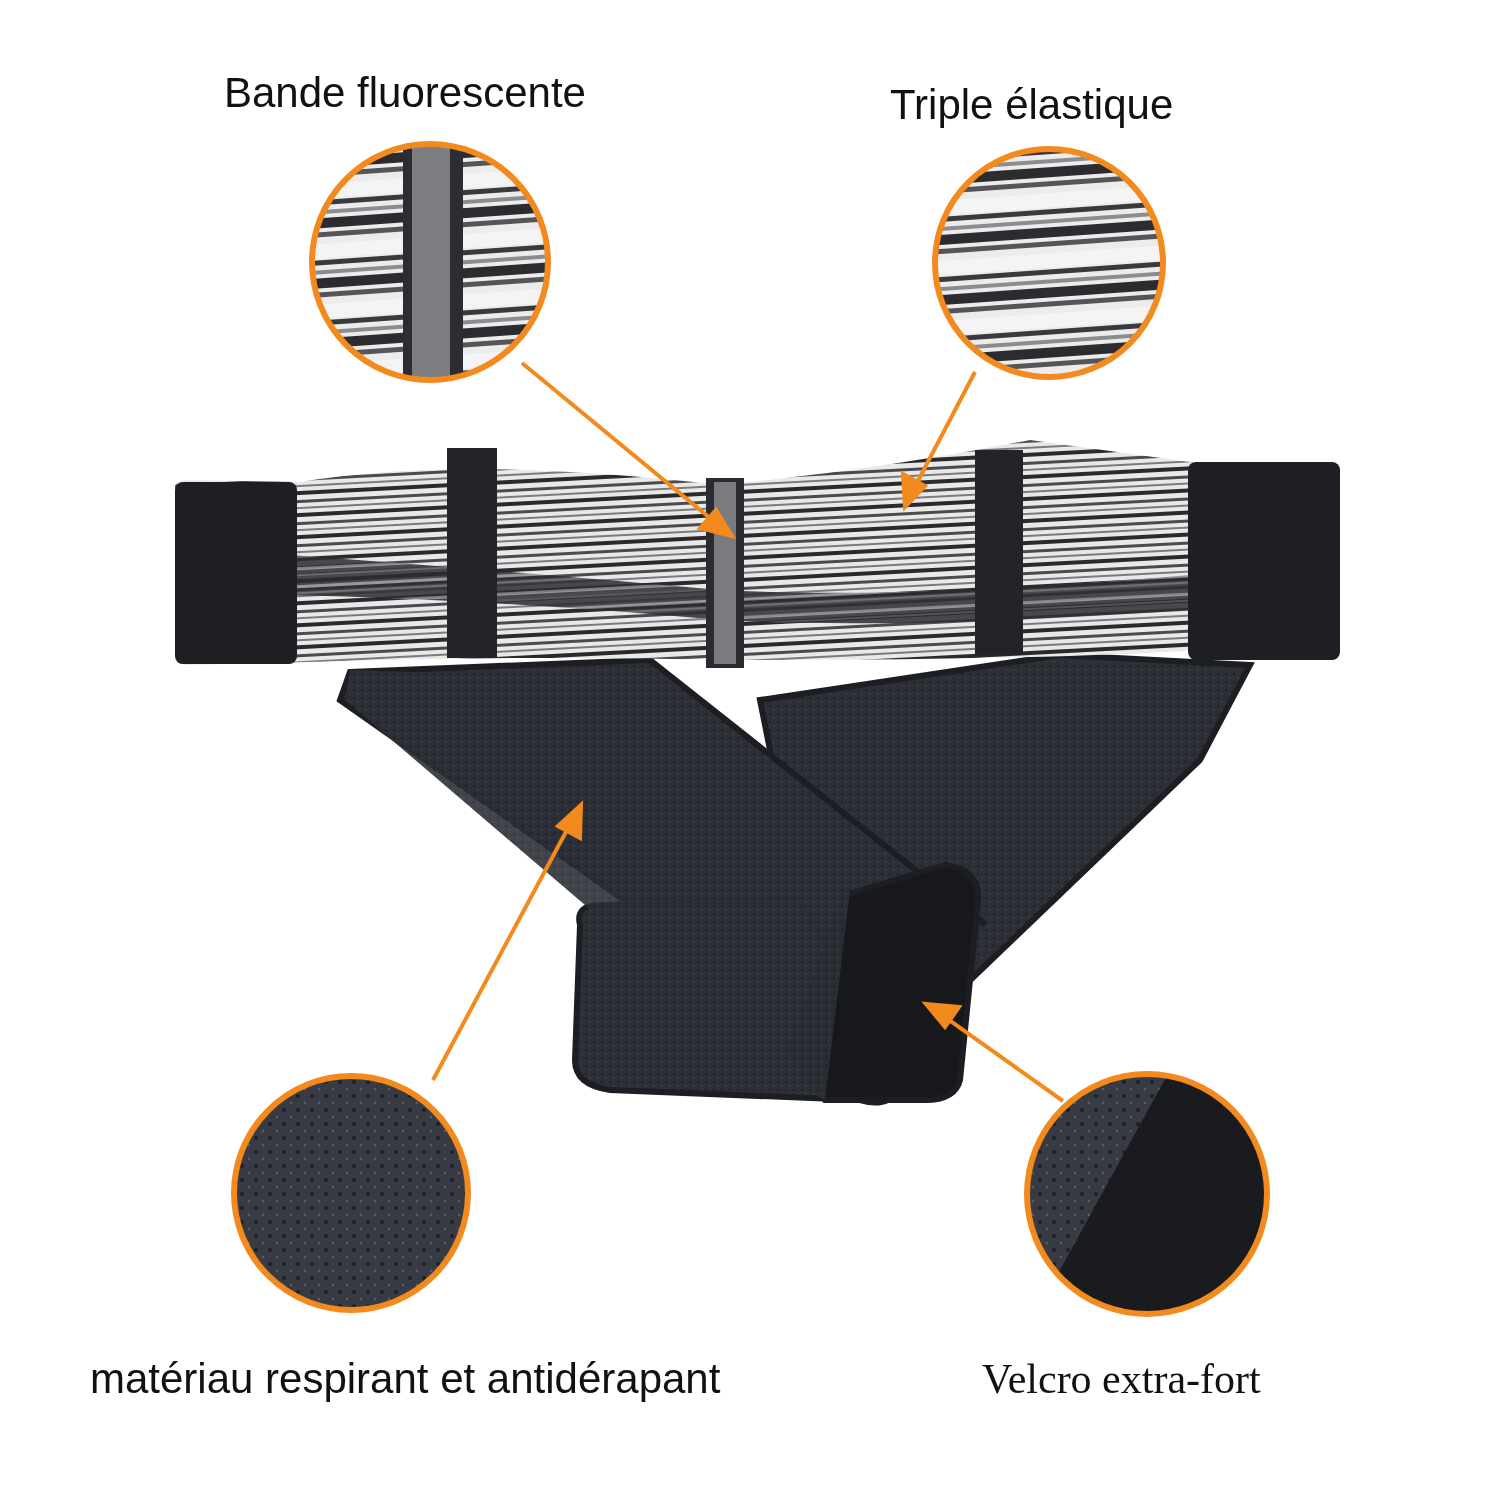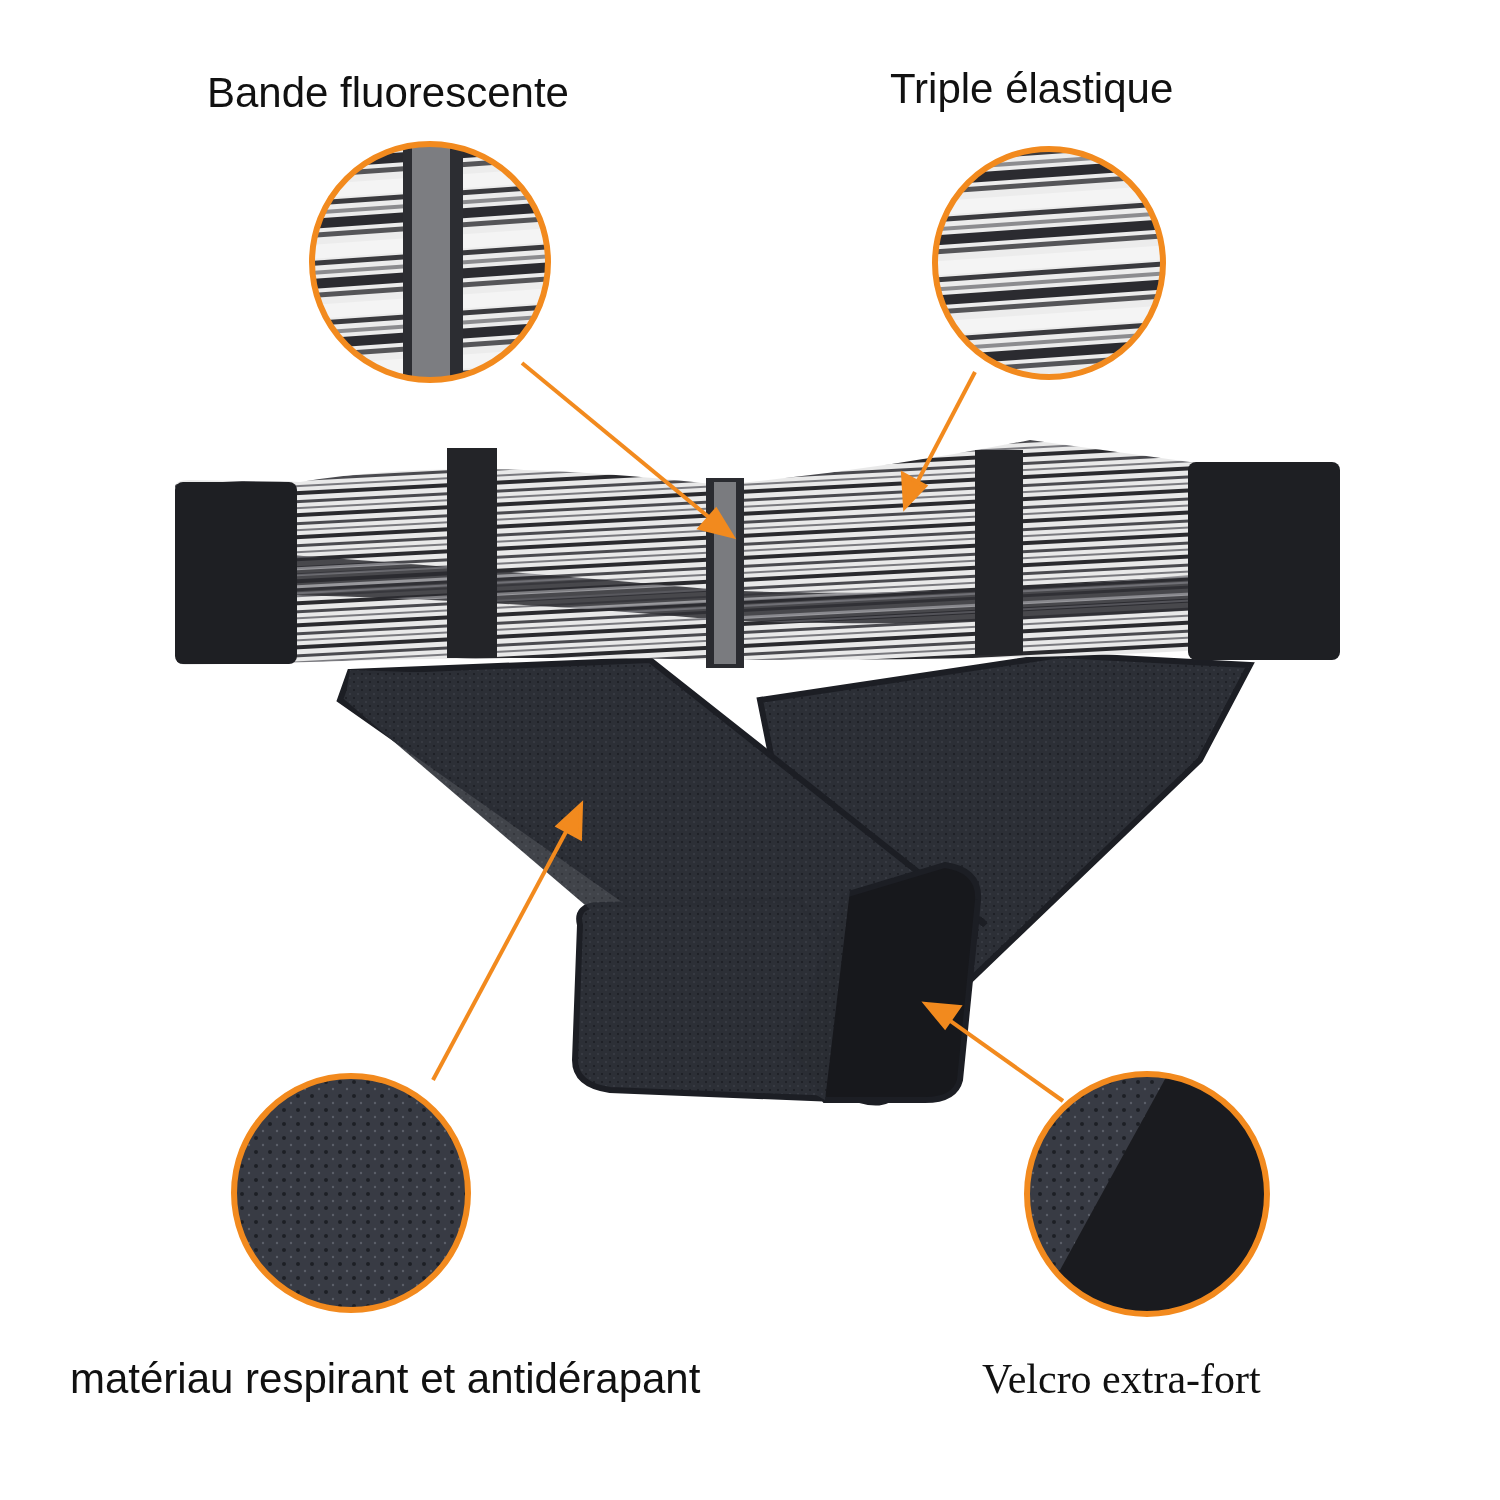--- a/index.html
+++ b/index.html
@@ -1,20 +1,20 @@
 <!DOCTYPE html>
 <html><head>
 <meta charset="utf-8">
 <style>
   html, body { margin: 0; padding: 0; background: #ffffff; }
   body { width: 1500px; height: 1500px; position: relative; overflow: hidden; font-family: "Liberation Sans", sans-serif; }
   .label { position: absolute; color: #111111; font-size: 42px; white-space: nowrap; line-height: 1; }
-  #lbl-tl { left: 207px; top: 72px; }
-  #lbl-tr { left: 890px; top: 68px; }
-  #lbl-bl { left: 70px; top: 1358px; text-align: right; }
+  #lbl-tl { left: 224px; top: 72px; }
+  #lbl-tr { left: 890px; top: 84px; }
+  #lbl-bl { left: 90px; top: 1358px; text-align: right; }
   #lbl-br { left: 982px; top: 1358px; font-family: Liberation Serif, serif; }
   svg.scene { position: absolute; left: 0; top: 0; }
 </style>
 </head>
 <body>
 
 <div class="label" id="lbl-tl">Bande fluorescente</div>
 <div class="label" id="lbl-tr">Triple élastique</div>
 <div class="label" id="lbl-bl">matériau respirant et antidérapant</div>
 <div class="label" id="lbl-br">Velcro extra-fort</div>

